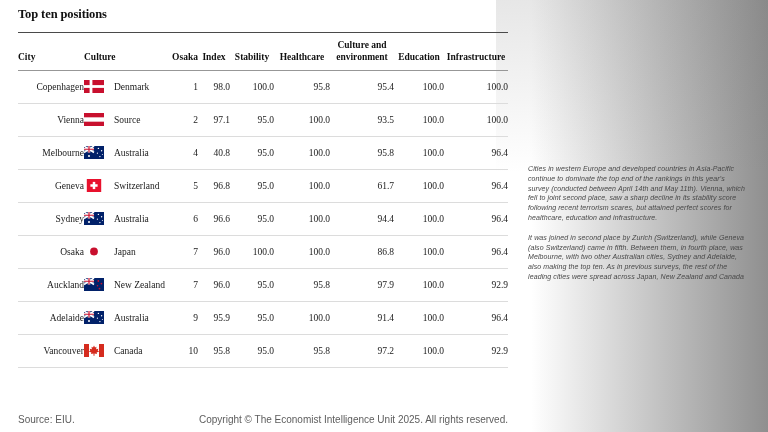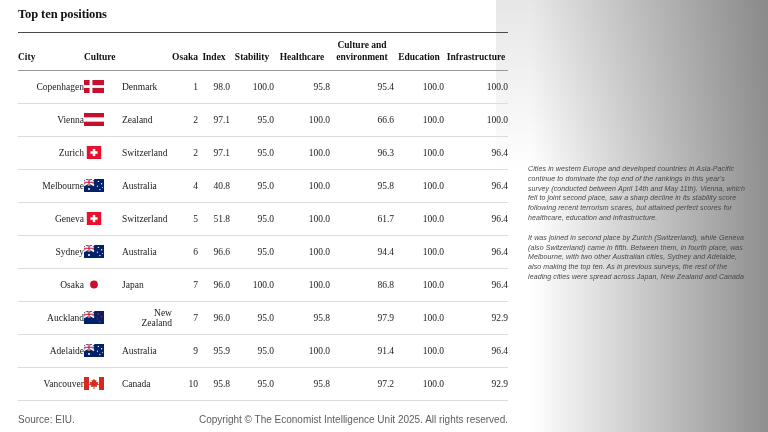--- a/index.html
+++ b/index.html
@@ -39,21 +39,21 @@
     padding:7px 0 6px 0; line-height:1.25;
     border-bottom:1px solid #979797;
   }
   th.l { text-align:left; }
   td {
     font-size:9.5px; color:#1a1a1a;
     height:33px; text-align:right; vertical-align:middle;
     border-bottom:1px solid #dcdcdc;
   }
   td.l { text-align:right; }
-  .loc { display:flex; align-items:center; gap:18px; }
+  .loc { display:flex; align-items:center; gap:10px; }
   .flag { display:inline-flex; width:20px; height:13px; flex:0 0 20px; }
   .flag svg { display:block; }
 
   .footer {
     position:absolute; left:18px; top:414px; width:490px;
     display:flex; justify-content:space-between;
     font-size:10px; color:#5d5d5d;
   }
 </style>
 </head>
@@ -120,54 +120,32 @@
   <tr>
     <td class="l">Vienna</td>
     <td class="l">
       <div class="loc">
         <span class="flag">
                 <svg width="20" height="13" viewBox="0 0 20 13">
                   <rect width="20" height="13" fill="#c8102e"></rect>
                   <rect y="4.33" width="20" height="4.34" fill="#fff"></rect>
                 </svg>
               </span>
-        <span>Zealand</span>
+        <span>Source</span>
       </div>
     </td>
     <td>2</td>
     <td>97.1</td>
     <td>95.0</td>
     <td>100.0</td>
-    <td>66.6</td>
-    <td>100.0</td>
-    <td>100.0</td>
-  </tr>
-
-  <tr>
-    <td class="l">Zurich</td>
-    <td class="l">
-      <div class="loc">
-        <span class="flag">
-                <svg width="20" height="13" viewBox="0 0 20 13">
-                  <rect x="2.8" width="14.4" height="13" fill="#e8112d"></rect>
-                  <rect x="8.75" y="2.9" width="2.5" height="7.2" fill="#fff"></rect>
-                  <rect x="6.4" y="5.25" width="7.2" height="2.5" fill="#fff"></rect>
-                </svg>
-              </span>
-        <span>Switzerland</span>
-      </div>
-    </td>
-    <td>2</td>
-    <td>97.1</td>
-    <td>95.0</td>
-    <td>100.0</td>
-    <td>96.3</td>
-    <td>100.0</td>
-    <td>96.4</td>
-  </tr>
+    <td>93.5</td>
+    <td>100.0</td>
+    <td>100.0</td>
+  </tr>
+
 
   <tr>
     <td class="l">Melbourne</td>
     <td class="l">
       <div class="loc">
         <span class="flag">
                 <svg width="20" height="13" viewBox="0 0 20 13">
                   <rect width="20" height="13" fill="#012169"></rect>
                   <path d="M0 0 L10 6.5 M10 0 L0 6.5" stroke="#fff" stroke-width="1.6"></path>
                   <path d="M5 0 V6.5 M0 3.25 H10" stroke="#fff" stroke-width="2.6"></path>
@@ -200,21 +178,21 @@
                 <svg width="20" height="13" viewBox="0 0 20 13">
                   <rect x="2.8" width="14.4" height="13" fill="#e8112d"></rect>
                   <rect x="8.75" y="2.9" width="2.5" height="7.2" fill="#fff"></rect>
                   <rect x="6.4" y="5.25" width="7.2" height="2.5" fill="#fff"></rect>
                 </svg>
               </span>
         <span>Switzerland</span>
       </div>
     </td>
     <td>5</td>
-    <td>51.8</td>
+    <td>96.8</td>
     <td>95.0</td>
     <td>100.0</td>
     <td>61.7</td>
     <td>100.0</td>
     <td>96.4</td>
   </tr>
 
   <tr>
     <td class="l">Sydney</td>
     <td class="l">

